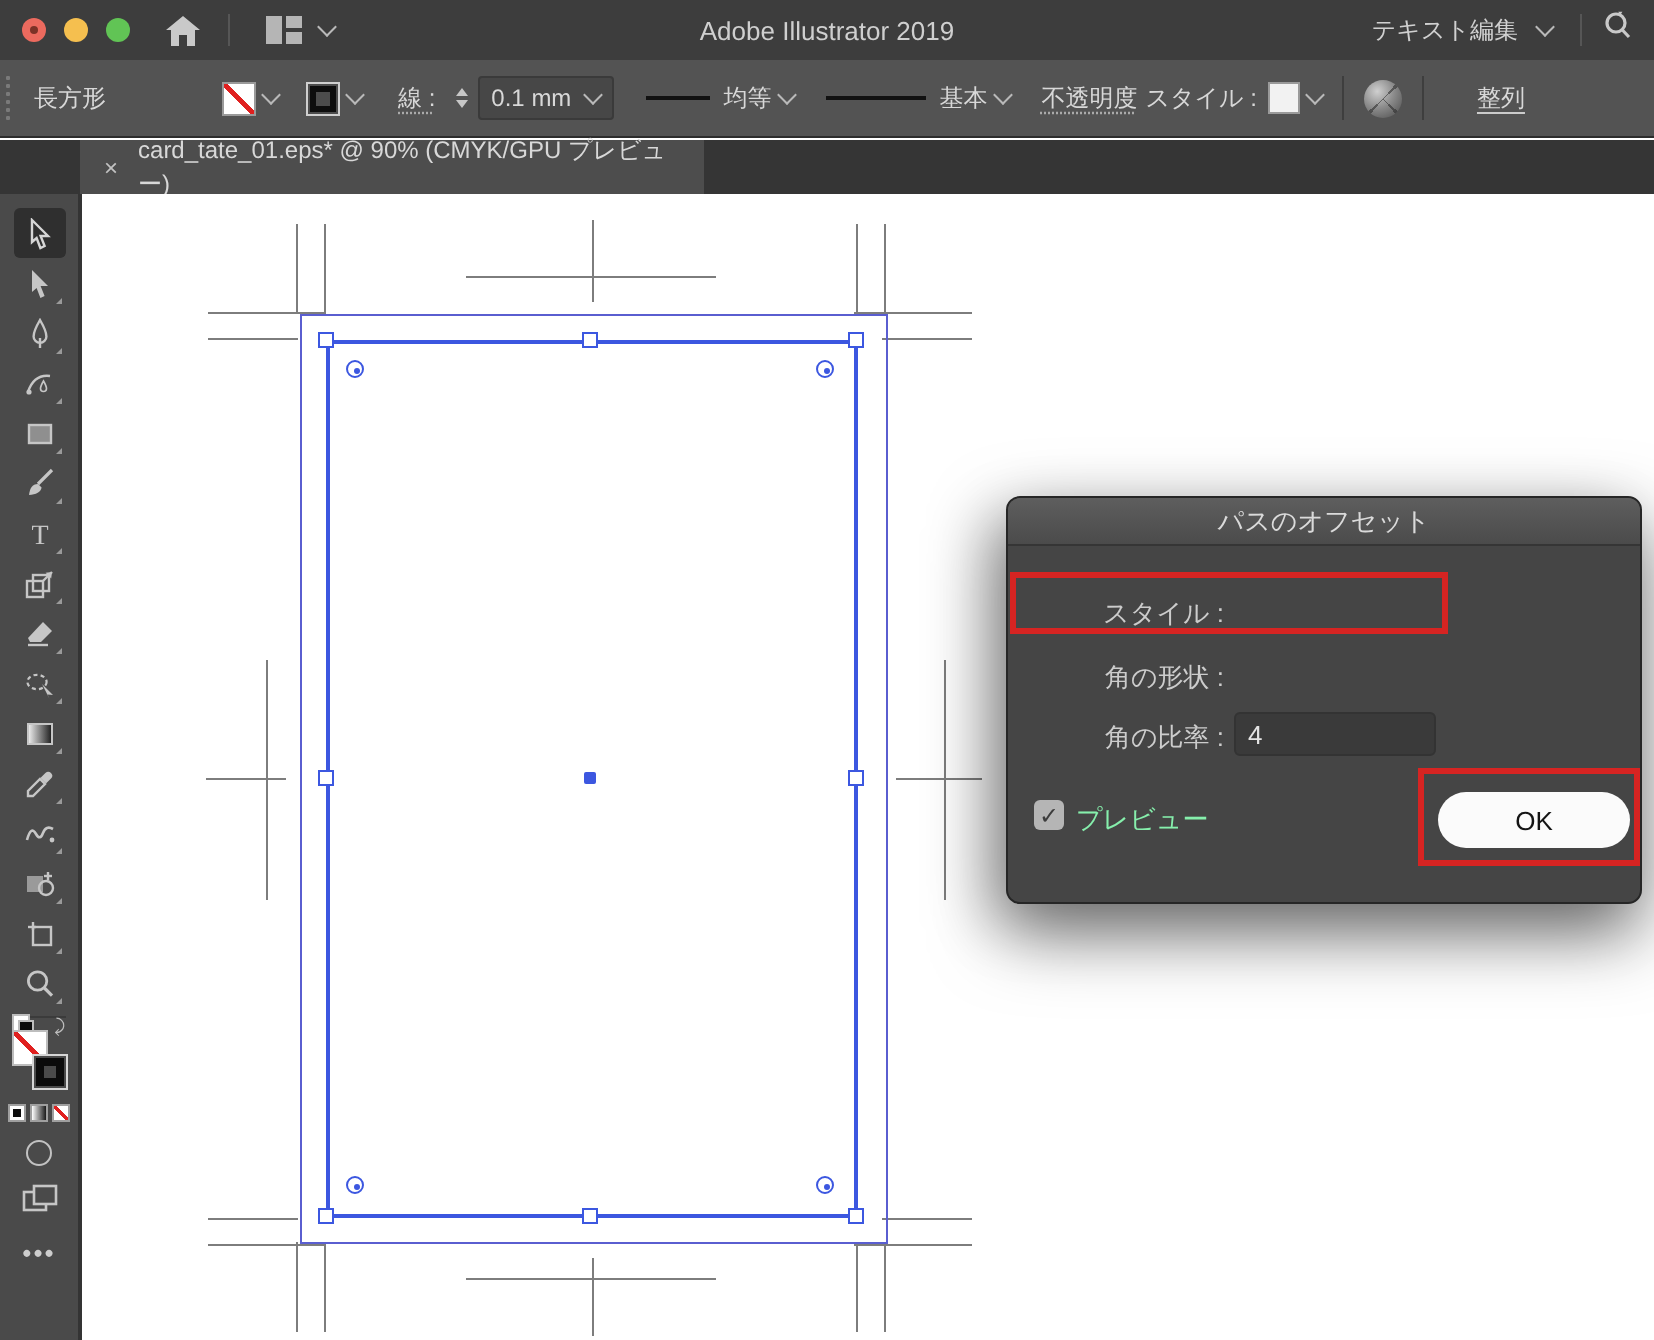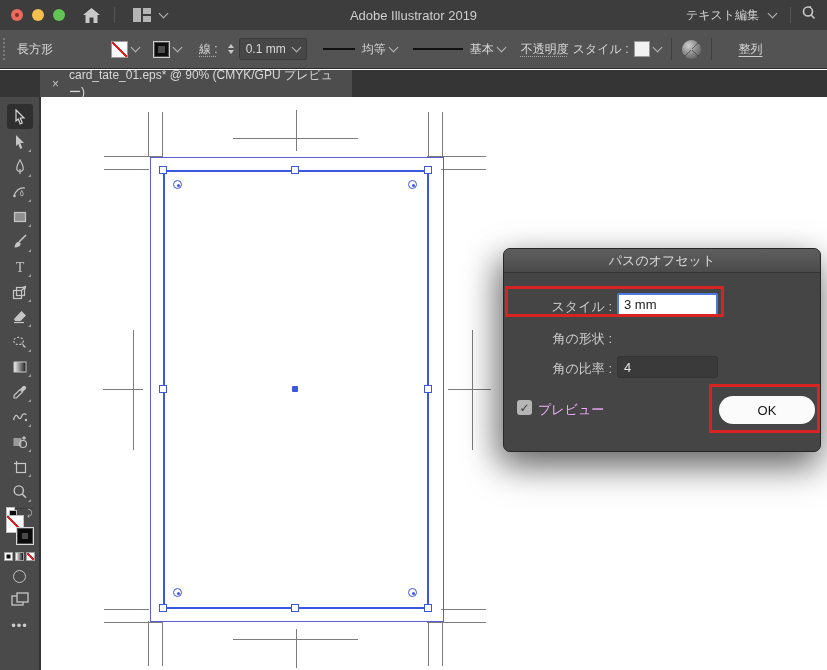--- a/index.html
+++ b/index.html
@@ -117,21 +117,21 @@
                      padding:0 5px; font-family:"Liberation Sans","DejaVu Sans",sans-serif; }
   .dlg-select { position:absolute; left:113px; width:101px; height:22px; background:#3a3a3a;
                 border:1px solid #333; border-radius:3px; color:#e3e3e3; font-size:13px;
                 display:flex; align-items:center; padding:0 6px; justify-content:space-between; }
   .dlg-input-dark { position:absolute; left:113px; width:101px; height:22px; background:#3a3a3a;
                     border:1px solid #333; border-radius:3px; color:#e3e3e3; font-size:13px;
                     padding:0 6px; font-family:"Liberation Sans","DejaVu Sans",sans-serif; }
   .checkbox { position:absolute; left:13px; top:151px; width:15px; height:15px; background:#b5b5b5;
               border-radius:3px; color:#3d3d3d; font-size:12px; font-weight:bold;
               display:flex; align-items:center; justify-content:center; }
-  .chk-label { position:absolute; left:34px; top:152px; color:#f0abfc; font-size:13px; }
+  .chk-label { position:absolute; left:34px; top:152px; color:#86efac; font-size:13px; }
   .btn-cancel { position:absolute; left:107px; top:147px; width:103px; height:28px; border-radius:14px;
                 border:1.5px solid #d9d9d9; background:transparent; color:#ececec; font-size:13px;
                 display:flex; align-items:center; justify-content:center; }
   .btn-ok { position:absolute; left:215px; top:147px; width:96px; height:28px; border-radius:14px;
             background:#fbfbfb; color:#141414; font-size:13px;
             display:flex; align-items:center; justify-content:center; }
   .red-box { position:absolute; border:3px solid #d62422; z-index:9; }
   .rb-offset { left:464px; top:189px; width:219px; height:31px; }
   .rb-ok { left:668px; top:287px; width:111px; height:49px; }
 </style>
@@ -396,21 +396,20 @@
     <div class="corner-widget" style="left:132px;top:83px"></div>
     <div class="corner-widget" style="left:367px;top:83px"></div>
     <div class="corner-widget" style="left:132px;top:491px"></div>
     <div class="corner-widget" style="left:367px;top:491px"></div>
 
     <div class="center-pt" style="left:251px;top:289px"></div>
 
     <div class="dialog">
       <div class="dlg-title">パスのオフセット</div>
       <div class="dlg-label" style="top:49px">スタイル :</div>
-      <input class="dlg-input-white" style="top: 44px;" readonly="" value="3 mm">
       <div class="dlg-label" style="top:81px">角の形状 :</div>
       <div class="dlg-label" style="top:111px">角の比率 :</div>
       <input class="dlg-input-dark" style="top: 107px;" readonly="" value="4">
       <div class="checkbox">✓</div>
       <div class="chk-label">プレビュー</div>
       <div class="btn-ok">OK</div>
     </div>
 
     <div class="red-box rb-offset"></div>
     <div class="red-box rb-ok"></div>

